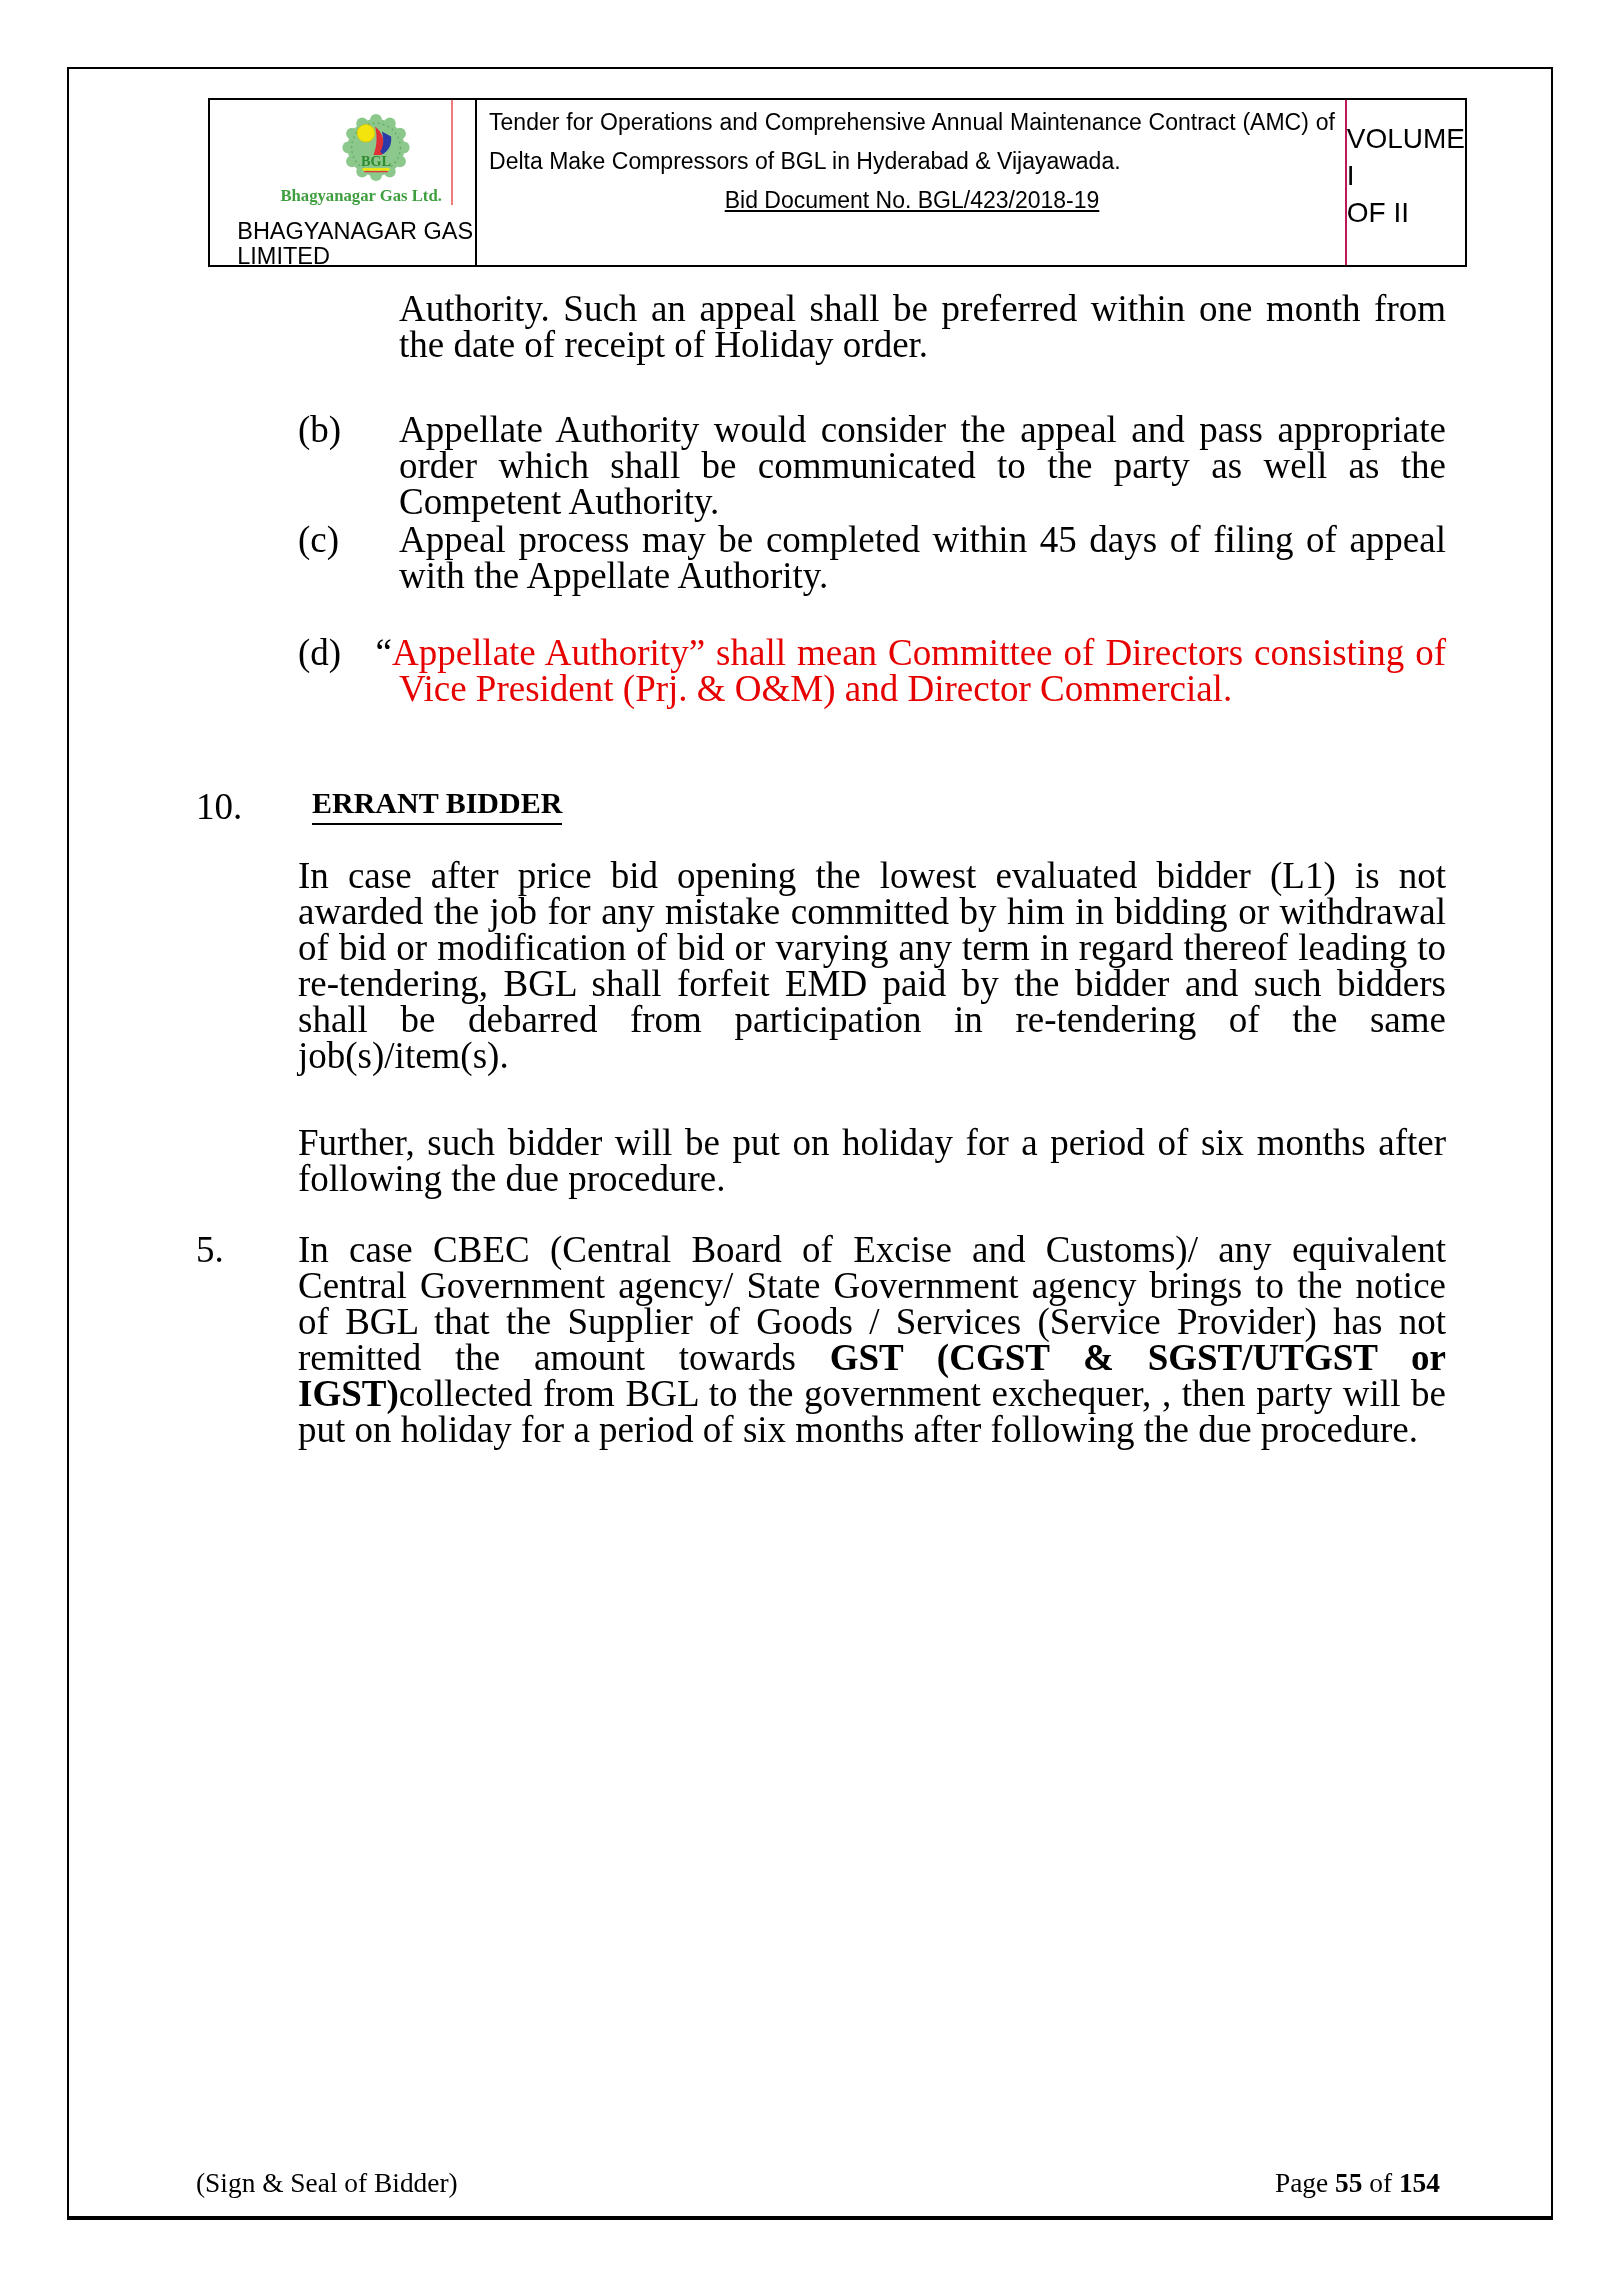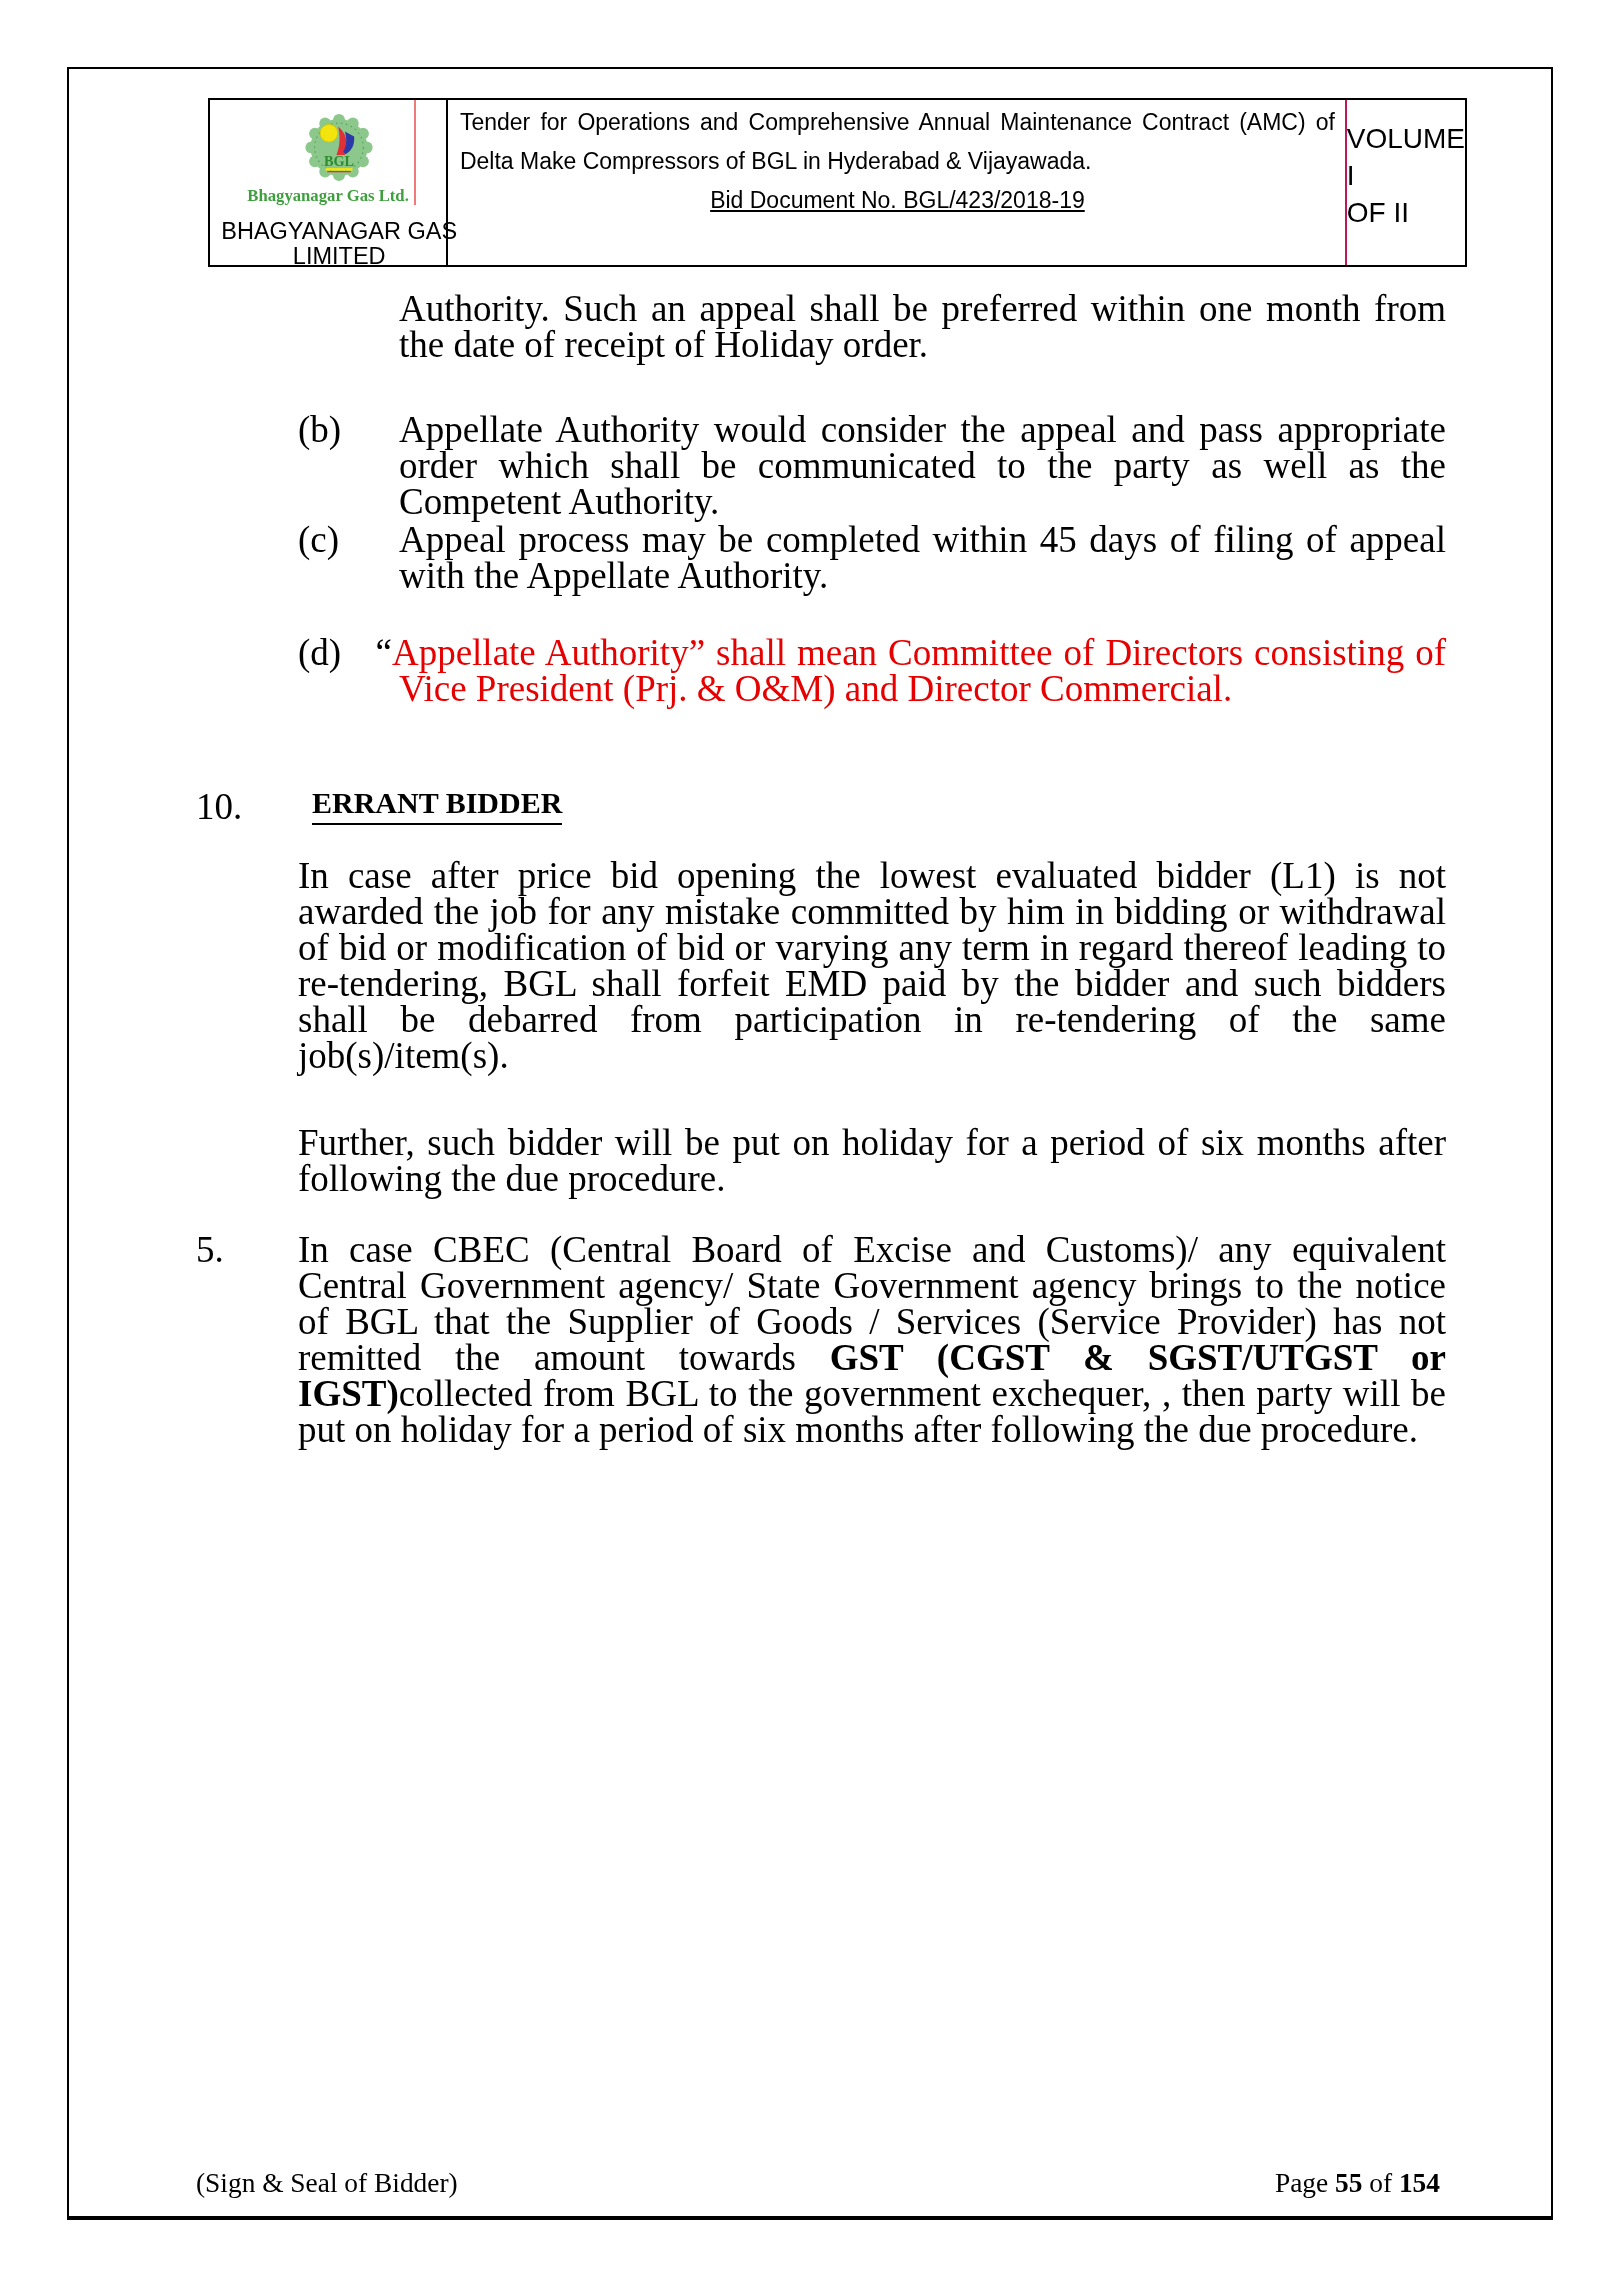--- a/index.html
+++ b/index.html
@@ -29,36 +29,36 @@
     border: 2px solid #000;
     box-sizing: border-box;
     background: #fff;
   }
   .logo-cell {
     width: 259px;
     border-right: 2px solid #000;
     box-sizing: border-box;
     position: relative;
     overflow: visible;
+    margin-left: 37px;
   }
   .red-rule {
     position: absolute;
     left: 204px; top: 0;
     width: 2px; height: 105px;
   }
   .logo-svg { position: absolute; left: 87px; top: 11.8px; }
   .logo-subtext {
     position: absolute; left: 0; top: 86px;
     width: 100%; text-align: center;
     font-family: "Liberation Serif", serif;
     font-weight: bold; font-size: 16.7px;
   }
   .company-line1, .company-line2 {
     position: absolute; left: -9.8px; width: 278px;
-    text-align: center;
     font-family: "Liberation Sans", sans-serif;
     font-size: 23.5px; color: #000;
     white-space: nowrap;
   }
   .company-line1 { top: 118px; }
   .company-line2 { top: 143px; }
   .title-cell {
     width: 976px;
     border-right: 2px solid #be185d;
     box-sizing: border-box;

